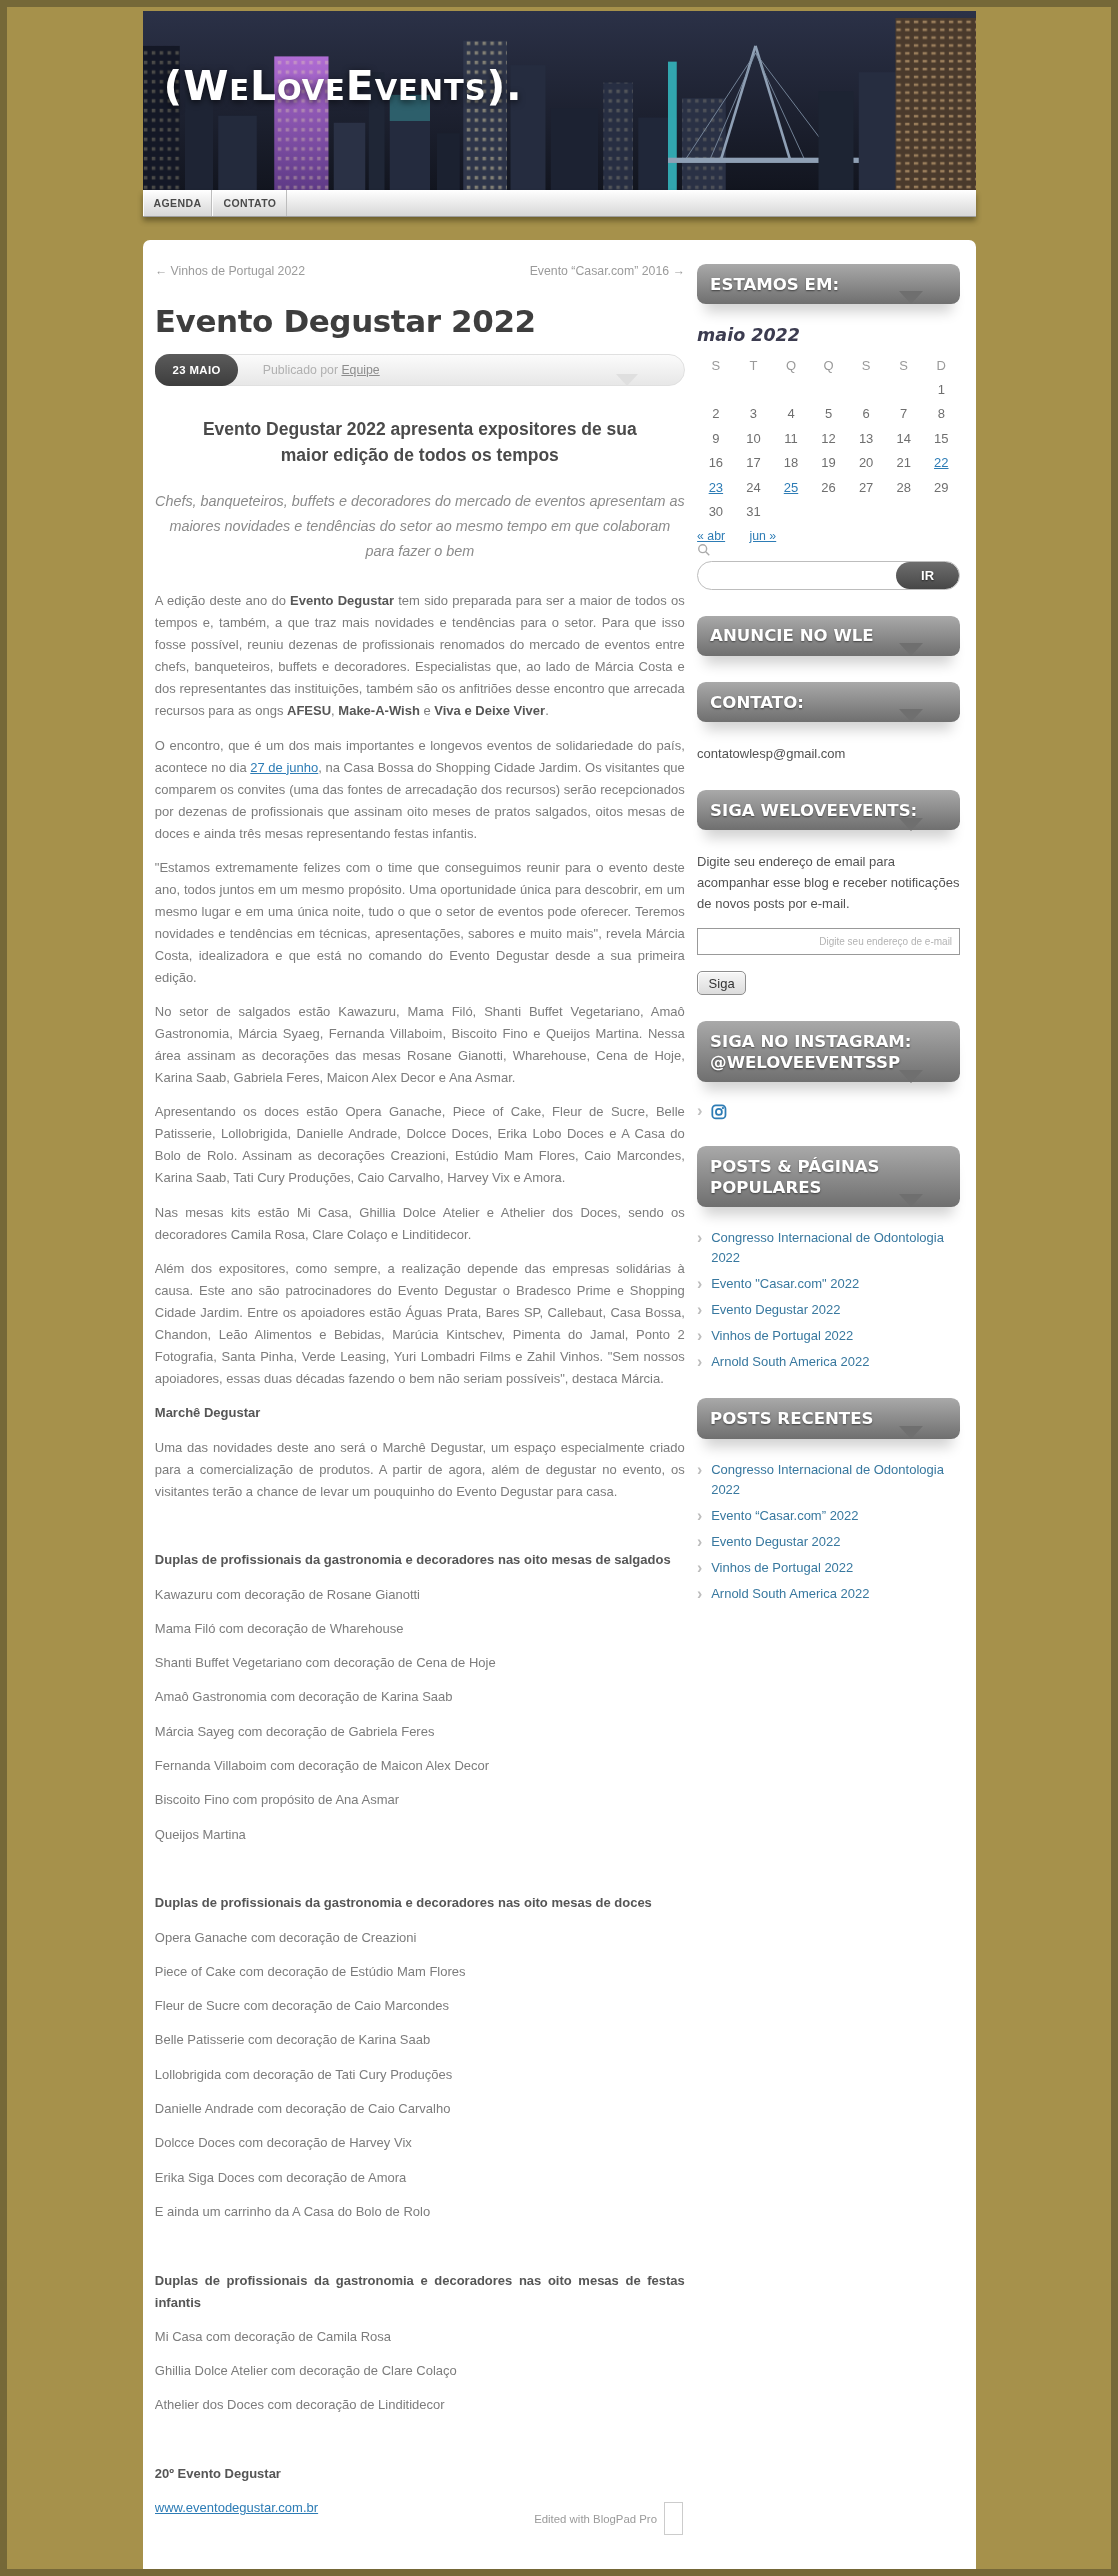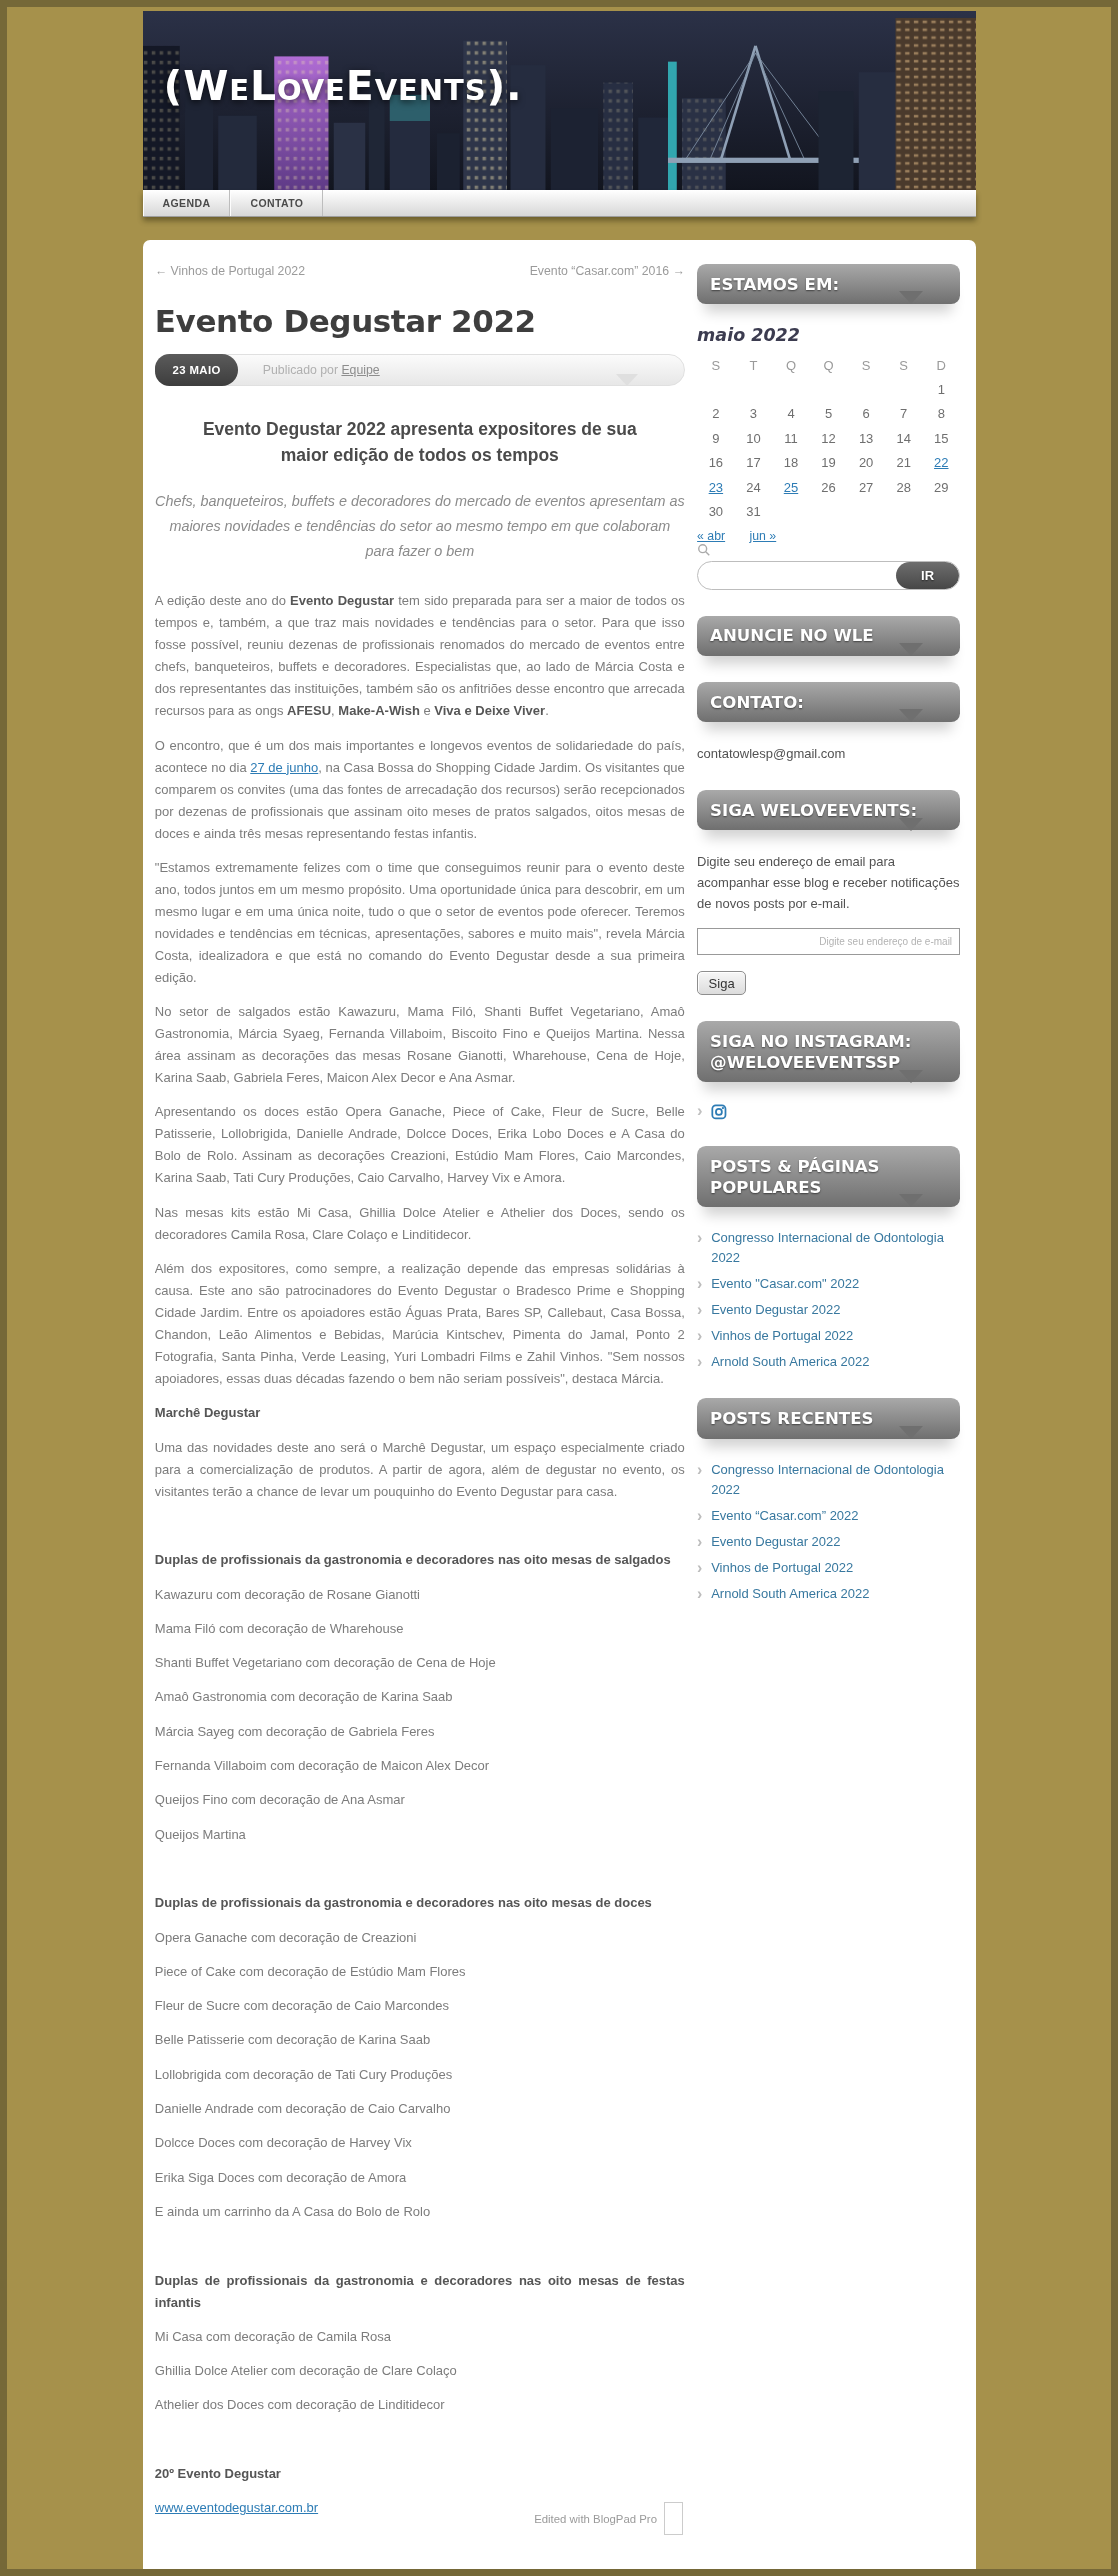--- a/index.html
+++ b/index.html
@@ -22,21 +22,21 @@
     font-size:41px; color:#ffffff; letter-spacing:0.9px;
     text-shadow:0 1.8px 7px rgba(0,0,0,.65);
   }
   .navbar {
     height:27px; background:linear-gradient(#ffffff,#d7d7d7);
     border-bottom:0.9px solid #9e9e9e;
     box-shadow:0 3.5px 5.3px rgba(40,35,10,.45);
     display:flex; position:relative;
   }
   .nav-item {
-    padding:0 19px; line-height:26px; font-size:10.5px; font-weight:bold;
+    padding:0 10px; line-height:26px; font-size:10.5px; font-weight:bold;
     color:#4a4a4a; text-transform:uppercase; letter-spacing:0.4px;
     border-right:0.9px solid #bdbdbd; border-left:0.9px solid #fdfdfd;
     cursor:pointer;
   }
 
   
   .content {
     margin-top:23px; background:#ffffff; border-radius:7px 7px 0 0;
     height:2339px; position:relative;
     padding:24.5px 12.3px 0 12.3px;
@@ -266,21 +266,21 @@
           <p class="bp">Mama Filó com decoração de Wharehouse</p>
 
           <p class="bp">Shanti Buffet Vegetariano com decoração de Cena de Hoje</p>
 
           <p class="bp">Amaô Gastronomia com decoração de Karina Saab</p>
 
           <p class="bp">Márcia Sayeg com decoração de Gabriela Feres</p>
 
           <p class="bp">Fernanda Villaboim com decoração de Maicon Alex Decor</p>
 
-          <p class="bp">Queijos Fino com decoração de Ana Asmar</p>
+          <p class="bp">Biscoito Fino com propósito de Ana Asmar</p>
 
           <p class="bp">Queijos Martina</p>
 
           <p class="bp">&nbsp;</p>
 
           <p class="bp"><b>Duplas de profissionais da gastronomia e decoradores nas oito mesas de doces</b></p>
 
           <p class="bp">Opera Ganache com decoração de Creazioni</p>
 
           <p class="bp">Piece of Cake com decoração de Estúdio Mam Flores</p>

